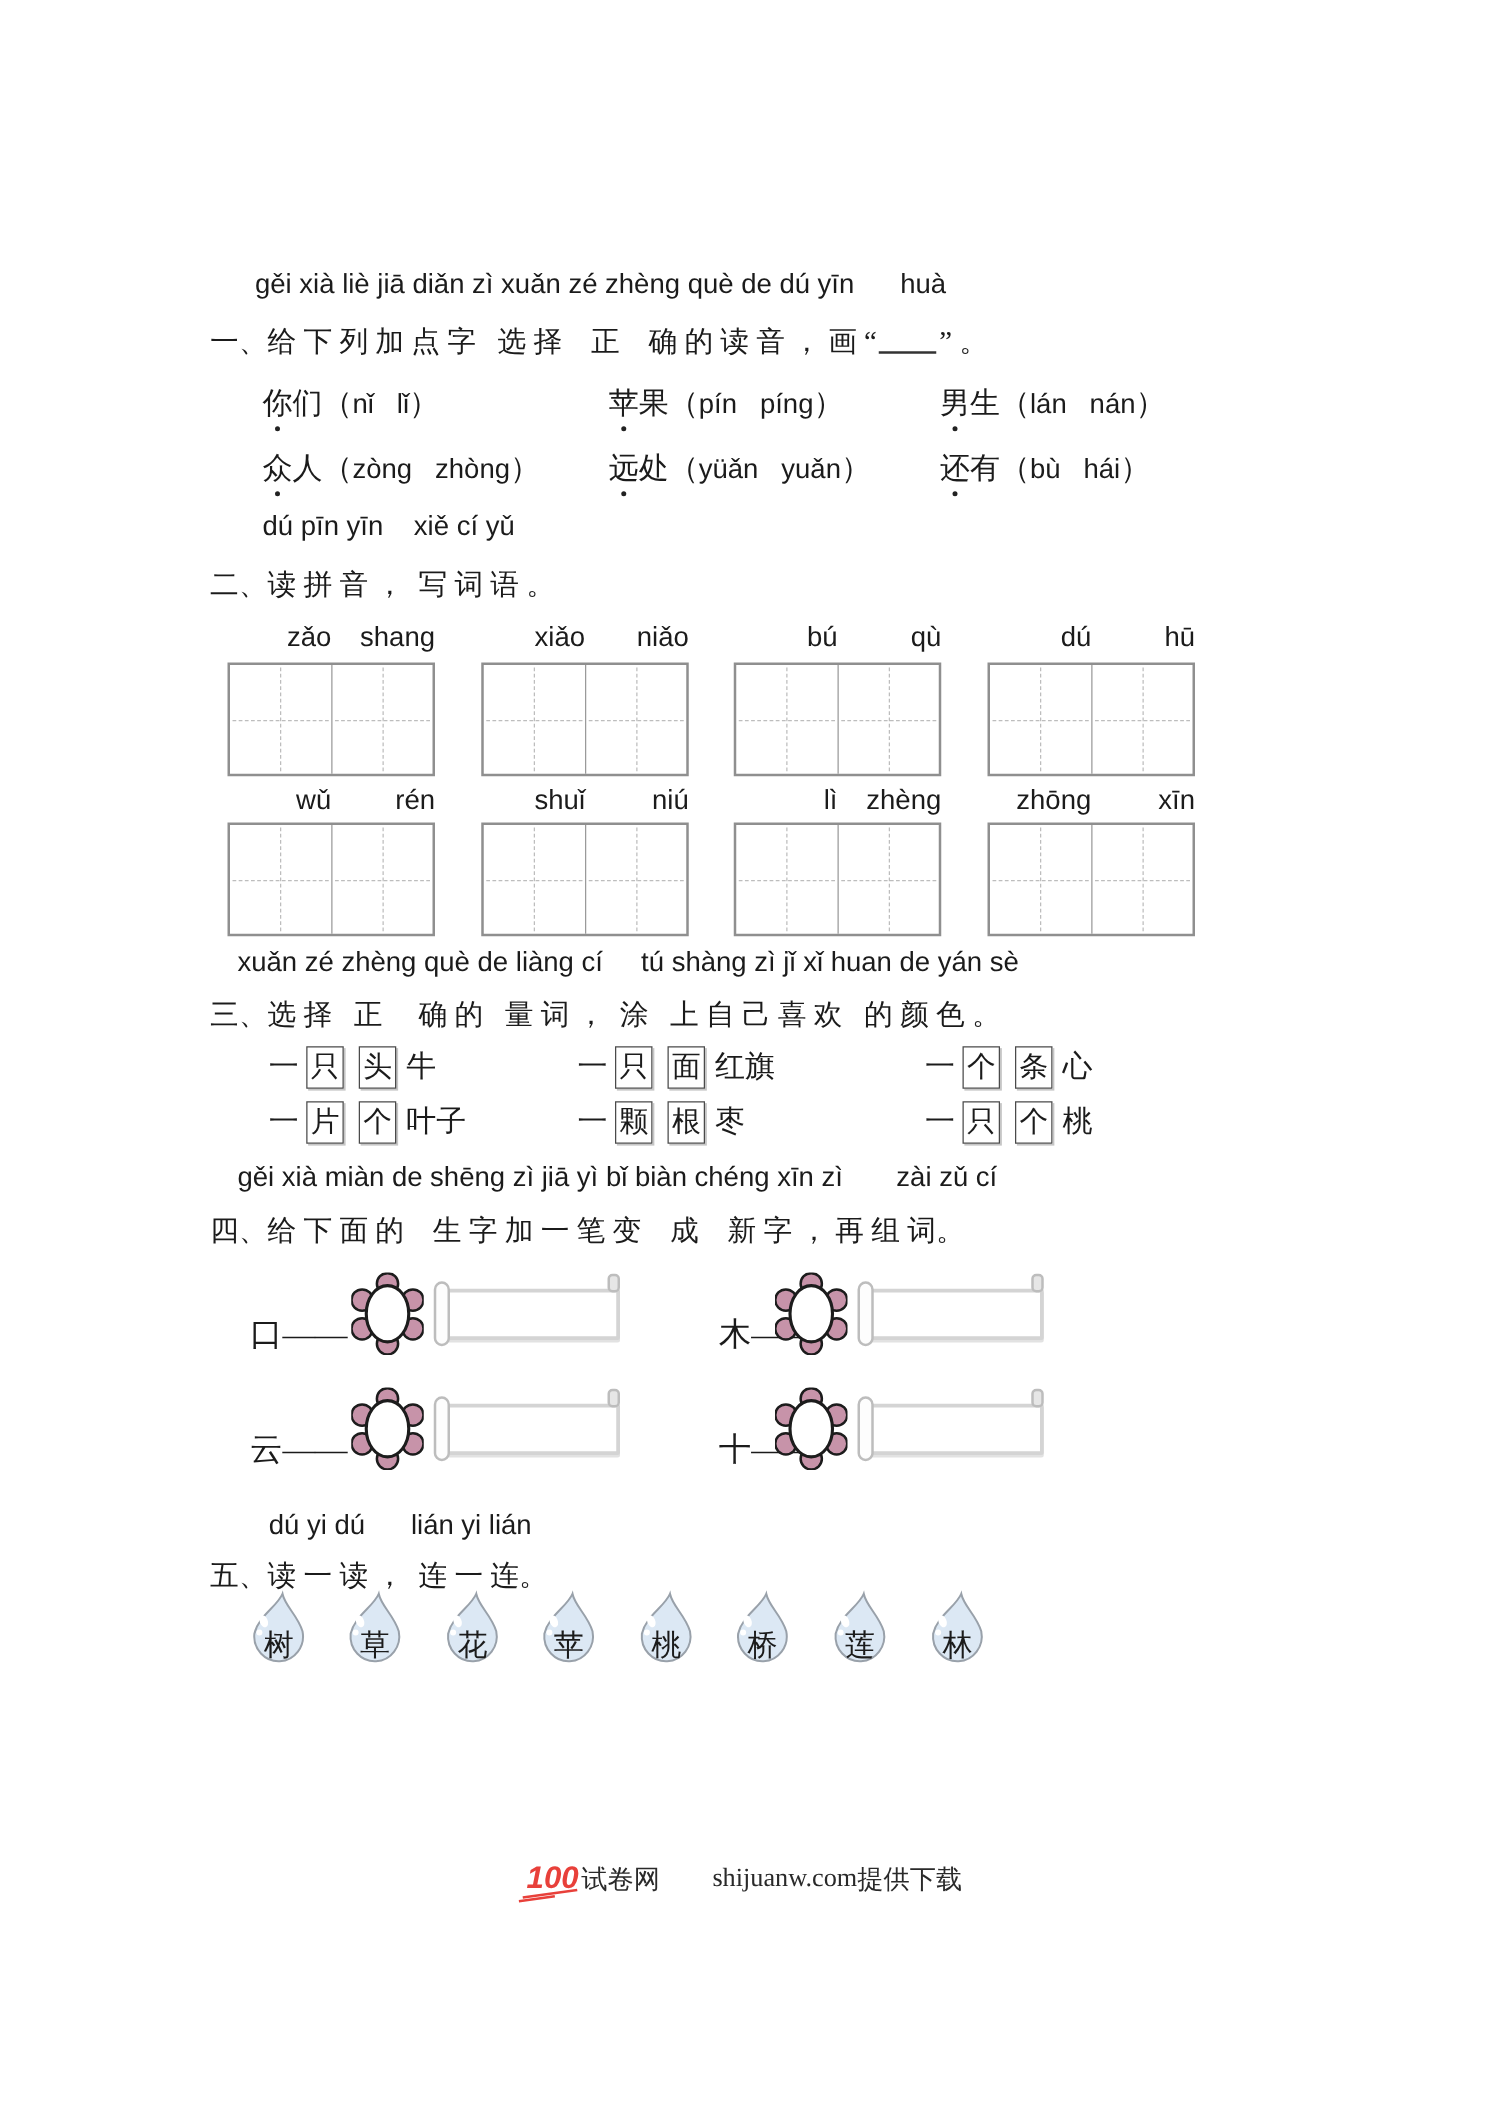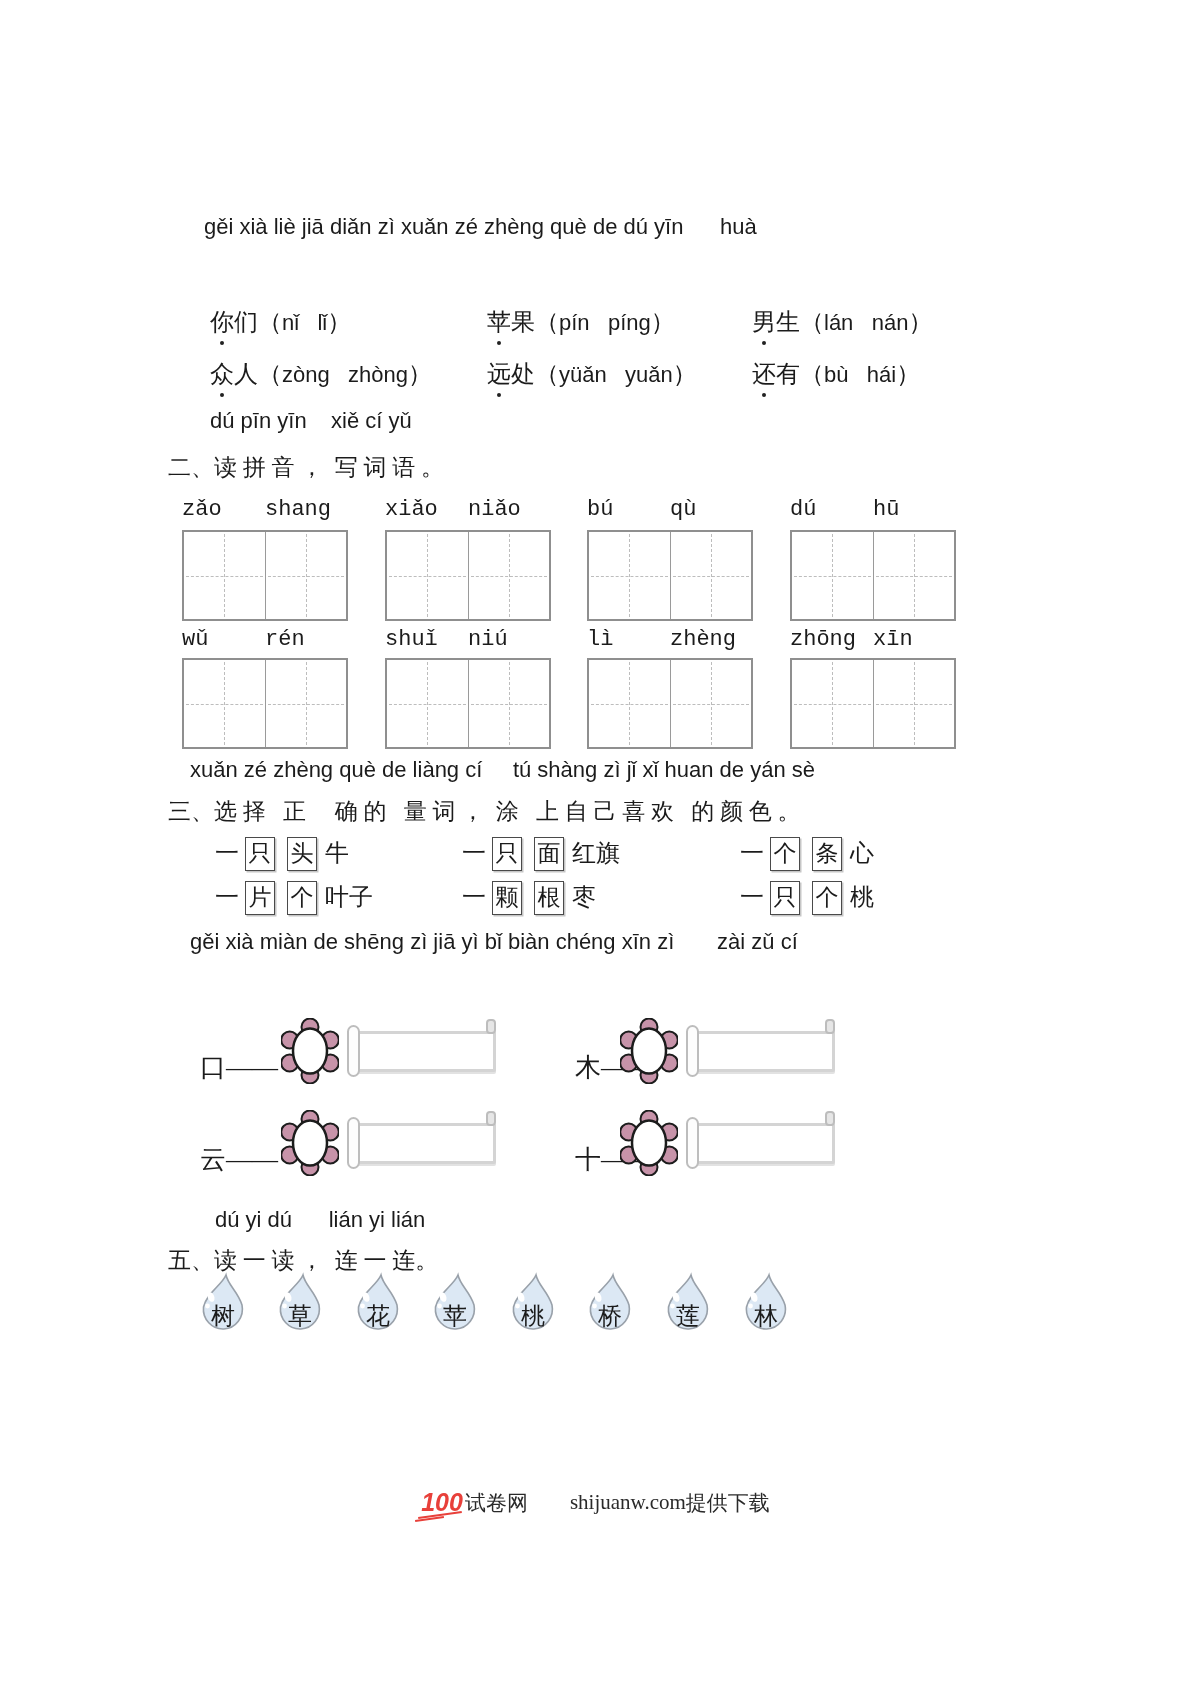--- a/index.html
+++ b/index.html
@@ -16,21 +16,21 @@
          vertical-align:-2px;margin:0 2px;}
 
   .s1item{position:absolute;font-size:24px;white-space:pre;}
   .s1item .py{font-family:"Liberation Sans","DejaVu Sans",sans-serif;font-size:22px;}
   .dotchar{position:relative;display:inline-block;}
   .dotchar::after{content:'';position:absolute;left:50%;bottom:-7px;transform:translateX(-50%);
                   width:4px;height:4px;border-radius:50%;background:#222;}
 
   .plabel-group{position:absolute;width:166px;display:flex;
                 font-family:"Liberation Sans","DejaVu Sans",sans-serif;font-size:22px;}
-  .plabel-group span{flex:1;text-align:left;white-space:pre;font-family:Liberation Mono, monospace;}
+  .plabel-group span{flex:1;text-align:right;white-space:pre;}
 
   .wgroup{position:absolute;width:166px;height:91px;border:2px solid #8f8f8f;
           box-sizing:border-box;display:flex;background:#fff;}
   .wsq{flex:1;position:relative;}
   .wsq + .wsq{border-left:1px solid #9a9a9a;}
   .wsq::before{content:'';position:absolute;left:50%;top:2px;bottom:2px;border-left:1px dashed #bdbdbd;}
   .wsq::after{content:'';position:absolute;top:50%;left:2px;right:2px;border-top:1px dashed #bdbdbd;}
 
   .s3item{position:absolute;font-size:24px;white-space:pre;}
   .opt{display:inline-block;min-width:24px;text-align:center;border:1px solid #4a4a4a;
@@ -63,20 +63,21 @@
   .fdomain{margin-left:42px;}
   .fnote{}
 </style>
 </head>
 <body>
 
 <div class="page">
 
 
   <div class="hint" style="left:204px;top:214px">gěi xià liè jiā diǎn zì xuǎn zé zhèng què de dú yīn      huà</div>
+  <div class="header" style="left:168px;top:258px"><span>一、给 下 列 加 点 字   选 择    正    确 的 读 音 ， 画 “</span><span class="blank"></span><span>” 。</span></div>
 
   <div class="s1item" style="left:210px;top:306px"><span class="dotchar">你</span><span>们（</span><span class="py">nǐ   lǐ</span><span>）</span></div>
   <div class="s1item" style="left:487px;top:306px"><span class="dotchar">苹</span><span>果（</span><span class="py">pín   píng</span><span>）</span></div>
   <div class="s1item" style="left:752px;top:306px"><span class="dotchar">男</span><span>生（</span><span class="py">lán   nán</span><span>）</span></div>
   <div class="s1item" style="left:210px;top:358px"><span class="dotchar">众</span><span>人（</span><span class="py">zòng   zhòng</span><span>）</span></div>
   <div class="s1item" style="left:487px;top:358px"><span class="dotchar">远</span><span>处（</span><span class="py">yüǎn   yuǎn</span><span>）</span></div>
   <div class="s1item" style="left:752px;top:358px"><span class="dotchar">还</span><span>有（</span><span class="py">bù   hái</span><span>）</span></div>
 
   <div class="hint" style="left:210px;top:408px">dú pīn yīn    xiě cí yǔ</div>
 
@@ -154,20 +155,21 @@
   <div class="header" style="left:168px;top:796px">三、选 择   正     确 的   量 词 ，  涂   上 自 己 喜 欢   的 颜 色 。</div>
 
   <div class="s3item" style="left:215px;top:837px"><span>一</span><span class="opt">只</span><span class="opt">头</span><span class="noun">牛</span></div>
   <div class="s3item" style="left:462px;top:837px"><span>一</span><span class="opt">只</span><span class="opt">面</span><span class="noun">红旗</span></div>
   <div class="s3item" style="left:740px;top:837px"><span>一</span><span class="opt">个</span><span class="opt">条</span><span class="noun">心</span></div>
   <div class="s3item" style="left:215px;top:881px"><span>一</span><span class="opt">片</span><span class="opt">个</span><span class="noun">叶子</span></div>
   <div class="s3item" style="left:462px;top:881px"><span>一</span><span class="opt">颗</span><span class="opt">根</span><span class="noun">枣</span></div>
   <div class="s3item" style="left:740px;top:881px"><span>一</span><span class="opt">只</span><span class="opt">个</span><span class="noun">桃</span></div>
 
   <div class="hint" style="left:190px;top:929px">gěi xià miàn de shēng zì jiā yì bǐ biàn chéng xīn zì       zài zǔ cí</div>
+  <div class="header" style="left:168px;top:969px">四、给 下 面 的    生 字 加 一 笔 变    成    新 字 ， 再 组 词。</div>
 
   <div class="s4char" style="left:200px;top:1050px"><span>口</span><span>——</span></div>
   <div class="flower" style="left:281px;top:1018px"><svg viewBox="0 0 58 66" width="58" height="66">
         <g fill="#c793a9" stroke="#1c1c1c" stroke-width="2">
           <circle cx="29" cy="9" r="8.5"></circle>
           <circle cx="8.7" cy="22" r="8.5"></circle>
           <circle cx="8.7" cy="45" r="8.5"></circle>
           <circle cx="29" cy="57" r="8.5"></circle>
           <circle cx="49.3" cy="45" r="8.5"></circle>
           <circle cx="49.3" cy="22" r="8.5"></circle>

